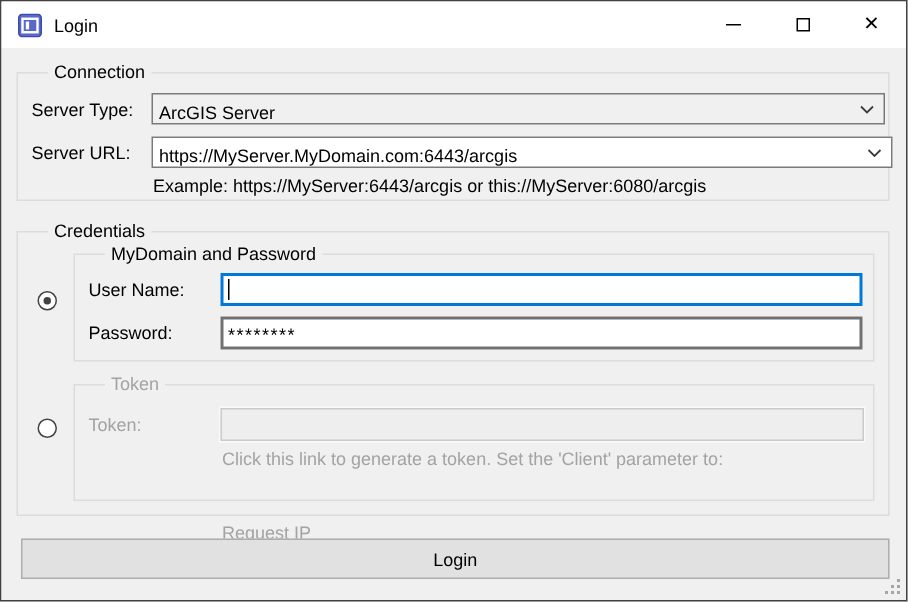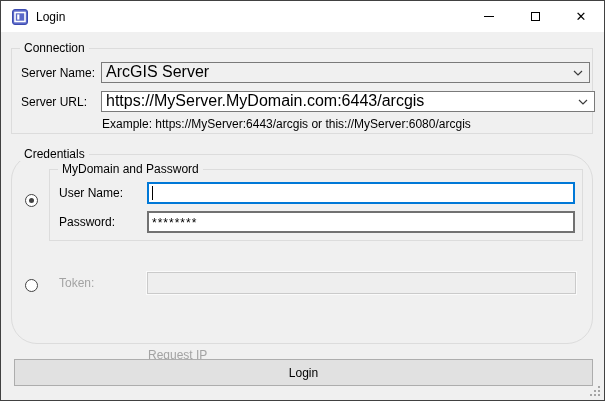--- a/index.html
+++ b/index.html
@@ -17,25 +17,25 @@
   .app-icon{width:16px;height:16px;margin-left:11px;flex:0 0 auto;}
   .title-text{margin-left:8px;font-size:12px;color:#000;}
   .caption-btns{position:absolute;right:0;top:0;height:31px;display:flex;}
   .cap-btn{width:46px;height:31px;display:flex;align-items:center;justify-content:center;background:transparent;border:none;cursor:default;}
   .glyph-min{width:10px;height:0;border-top:1px solid #000;}
   .glyph-max{width:9px;height:9px;border:1px solid #000;background:transparent;}
   .glyph-close{font-size:13px;line-height:13px;color:#000;font-family:"DejaVu Sans",sans-serif;}
   
   .client{position:absolute;left:0;top:31px;right:0;bottom:0;background:var(--bg);}
   .groupbox{position:absolute;border:1px solid var(--groupborder);}
-  .grouplabel{position:absolute;top:-8px;left:8px;background:var(--bg);padding:0 4px;font-size:12px;white-space:nowrap;}
+  .grouplabel{position:absolute;top:-8px;left:20px;background:var(--bg);padding:0 4px;font-size:12px;white-space:nowrap;}
   .lbl{position:absolute;font-size:12px;white-space:nowrap;}
   .lbl.dis, .grouplabel.dis{color:var(--disabled);}
   
-  .combo{position:absolute;height:21px;border:1px solid var(--ctrlborder);display:flex;align-items:flex-start;padding-left:4px;font-size:16px;}
+  .combo{position:absolute;height:21px;border:1px solid var(--ctrlborder);display:flex;align-items:flex-end;padding-left:4px;font-size:12px;}
   .combo.gray{background:#f0f0f0;}
   .combo.white{background:#ffffff;}
   .combo .chev{position:absolute;right:6px;top:7px;}
   
   .tb{position:absolute;height:22px;font-family:"Liberation Sans","DejaVu Sans",sans-serif;font-size:12px;padding:0 3px;background:#fff;outline:none;}
   .tb.focus{border:2px solid var(--focusborder);}
   .tb.normal{border:2px solid var(--hoverborder);}
   .tb.disabled{border:1px solid #cacaca;background:#eeeeee;box-shadow:0 0 0 1px #fafafa;}
   .tb.pwd{letter-spacing:1px;font-size:12px;padding-top:2px;}
   .caret{position:absolute;width:1px;height:14px;background:#000;}
@@ -71,53 +71,57 @@
           <span class="glyph-close">✕</span>
         </button>
     </div>
   </div>
 
   <div class="client">
 
     <div class="groupbox" style="left:10px;top:16px;width:582px;height:86px;">
       <span class="grouplabel">Connection</span>
     </div>
-    <span class="lbl" style="left:20px;top:34px;">Server Name:</span>
+    <span class="lbl" style="left:20px;top:34px;">Server Type:</span>
     <div class="combo gray" style="left:100px;top:30px;width:489px;">
       <span>ArcGIS Server</span>
       <svg class="chev" width="10" height="6" viewBox="0 0 10 6">
           <polyline points="1,1 5,5 9,1" fill="none" stroke="#3c3c3c" stroke-width="1.2"></polyline>
         </svg>
     </div>
     <span class="lbl" style="left:20px;top:63px;">Server URL:</span>
     <div class="combo white" style="left:100px;top:59px;width:494px;">
       <span>https://MyServer.MyDomain.com:6443/arcgis</span>
       <svg class="chev" width="10" height="6" viewBox="0 0 10 6">
           <polyline points="1,1 5,5 9,1" fill="none" stroke="#3c3c3c" stroke-width="1.2"></polyline>
         </svg>
     </div>
     <span class="lbl" style="left:101px;top:85px;">Example: https://MyServer:6443/arcgis or this://MyServer:6080/arcgis</span>
 
-    <div class="groupbox" style="left:10px;top:122px;width:582px;height:190px;border-radius:26px;">
+    <div class="groupbox" style="left:10px;top:122px;width:582px;height:190px;">
       <span class="grouplabel">Credentials</span>
     </div>
 
     <div class="radio checked" style="left:24px;top:162px;"></div>
     <div class="groupbox" style="left:48px;top:137px;width:534px;height:72px;">
       <span class="grouplabel">MyDomain and Password</span>
     </div>
     <span class="lbl" style="left:58px;top:154px;">User Name:</span>
     <input class="tb focus" type="text" style="left: 146px; top: 150px; width: 428px;" value="">
     <div class="caret" style="left:151px;top:154px;"></div>
     <span class="lbl" style="left:58px;top:183px;">Password:</span>
     <input class="tb normal pwd" type="text" style="left: 146px; top: 179px; width: 428px;" value="********">
 
     <div class="radio" style="left:24px;top:247px;"></div>
+    <div class="groupbox" style="left:48px;top:224px;width:534px;height:78px;">
+      <span class="grouplabel dis">Token</span>
+    </div>
     <span class="lbl dis" style="left:58px;top:244px;">Token:</span>
     <input class="tb disabled" type="text" disabled="" style="left: 146px; top: 240px; width: 429px;" value="">
+    <span class="lbl dis" style="left:147px;top:267px;">Click this link to generate a token. Set the 'Client' parameter to:</span>
     <span class="lbl dis" style="left:147px;top:287px;margin-top:29px;">Request IP</span>
 
     <button class="login-btn">Login</button>
 
     <svg class="grip" viewBox="0 0 11 11">
       <rect x="8" y="0" width="2" height="2" fill="#a5a5a5"></rect>
       <rect x="8" y="4" width="2" height="2" fill="#a5a5a5"></rect>
       <rect x="8" y="8" width="2" height="2" fill="#a5a5a5"></rect>
       <rect x="4" y="4" width="2" height="2" fill="#a5a5a5"></rect>
       <rect x="4" y="8" width="2" height="2" fill="#a5a5a5"></rect>

